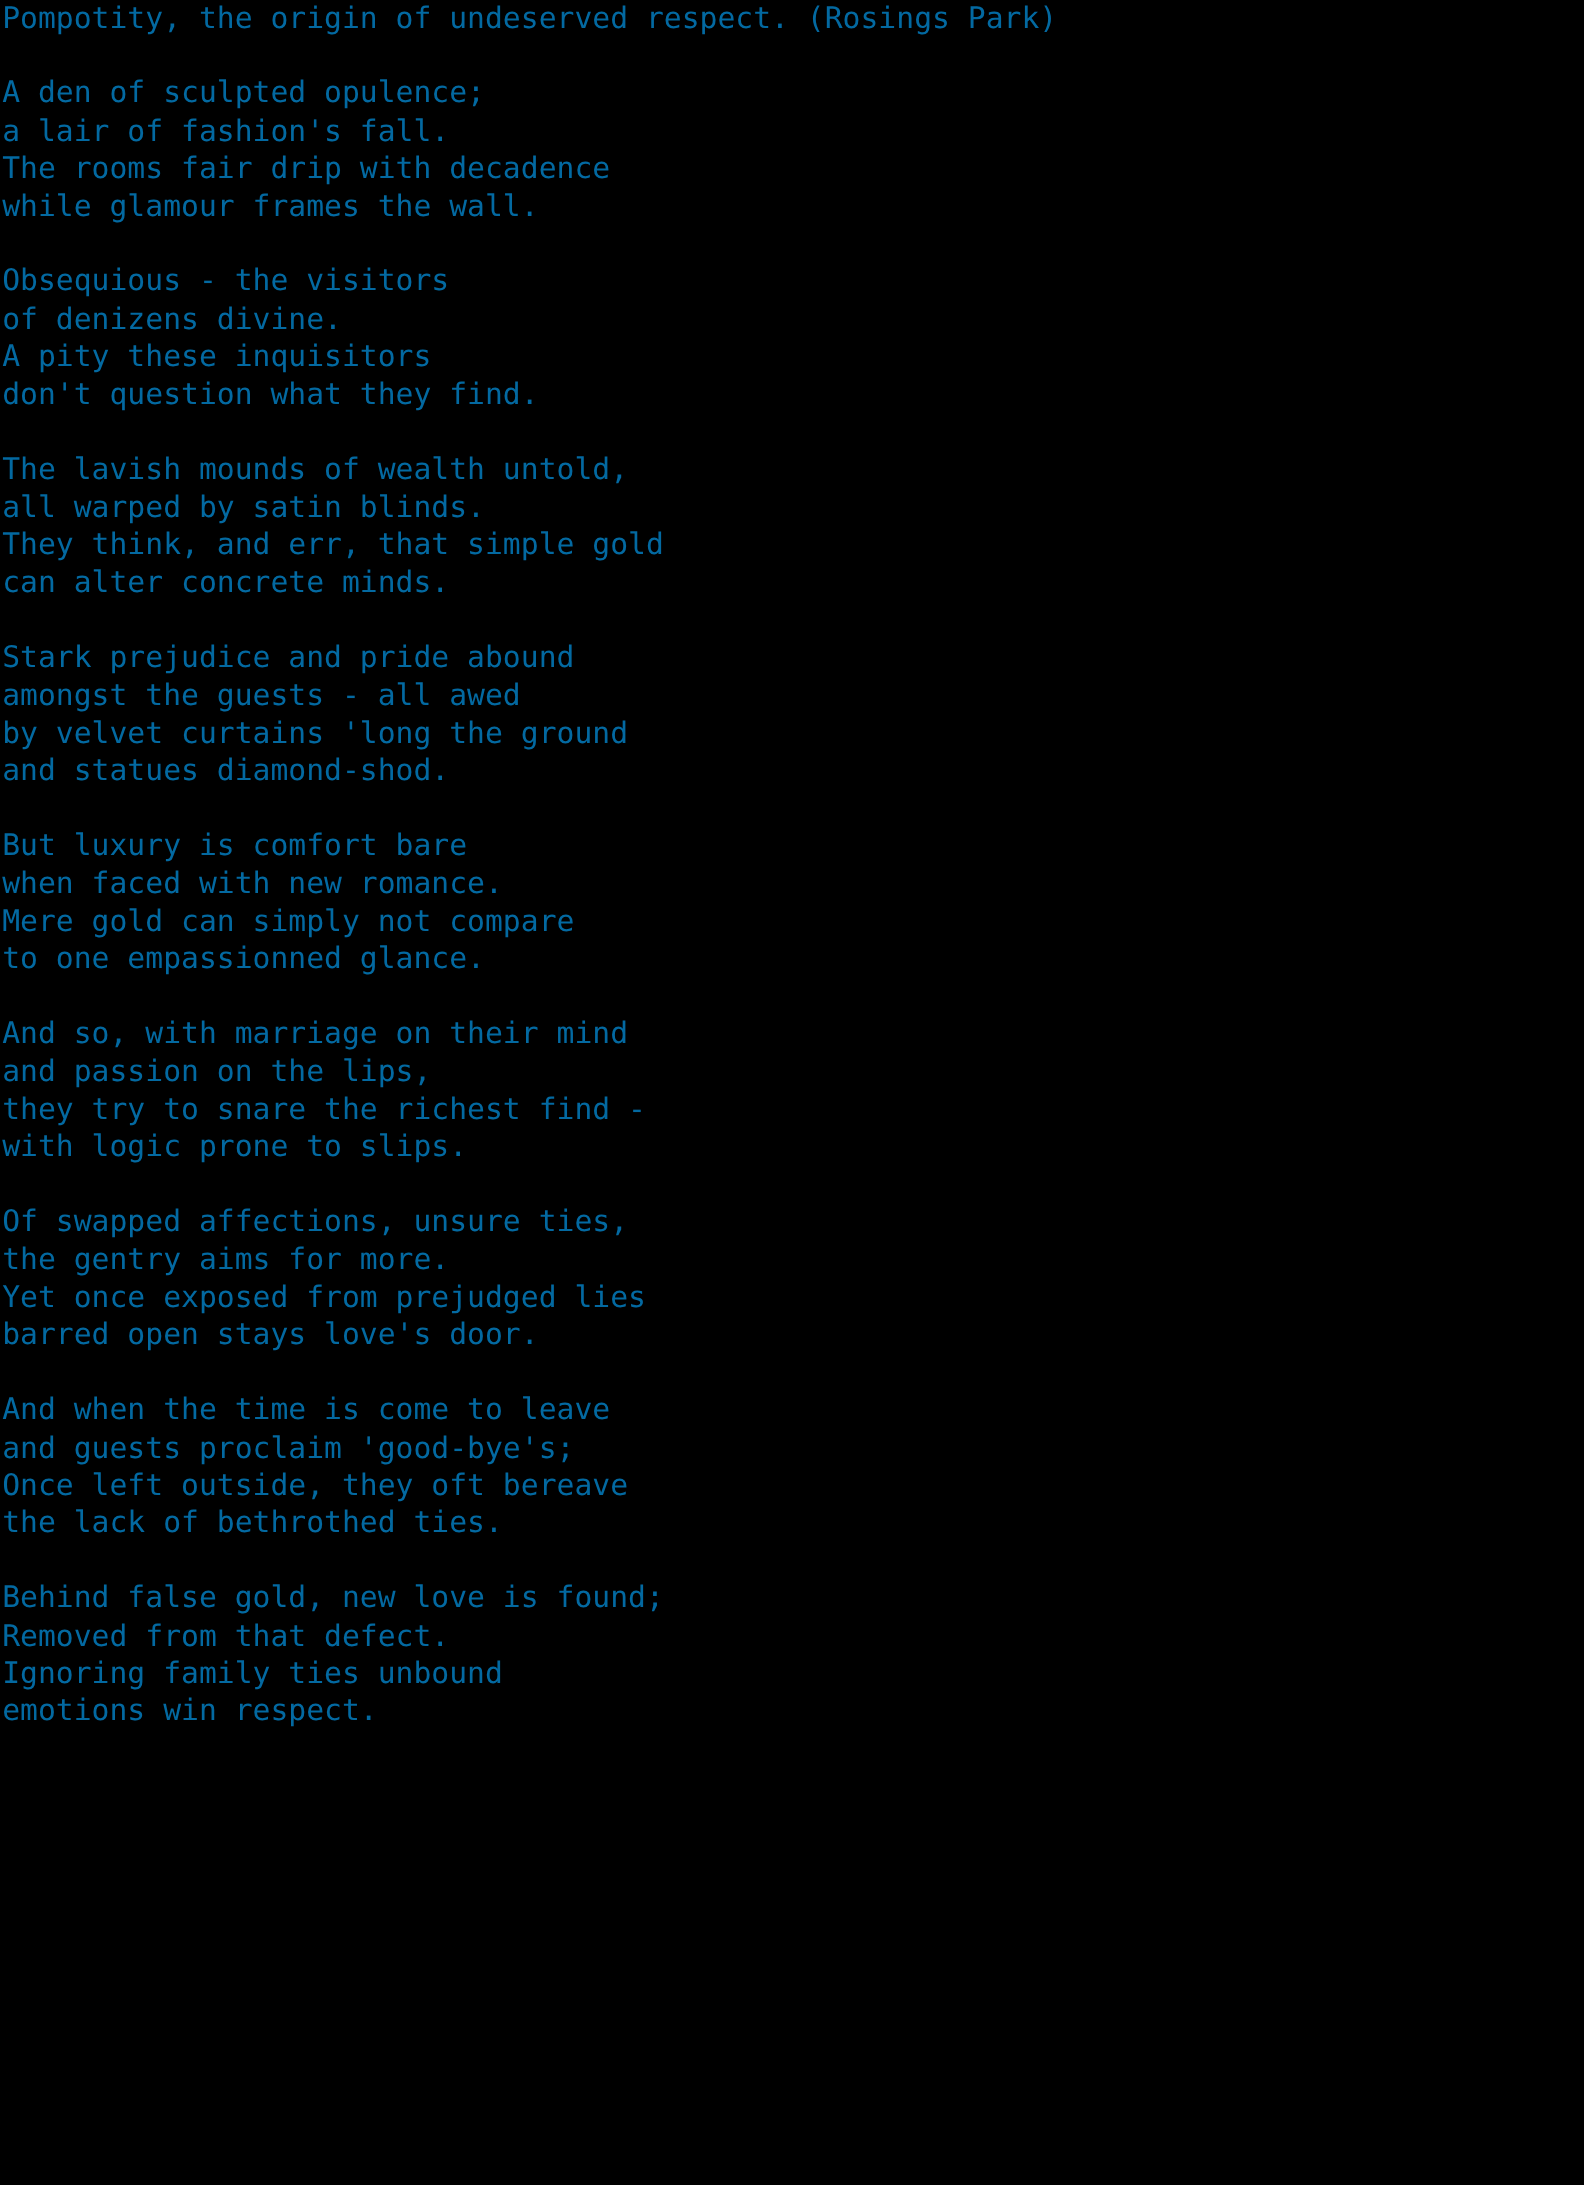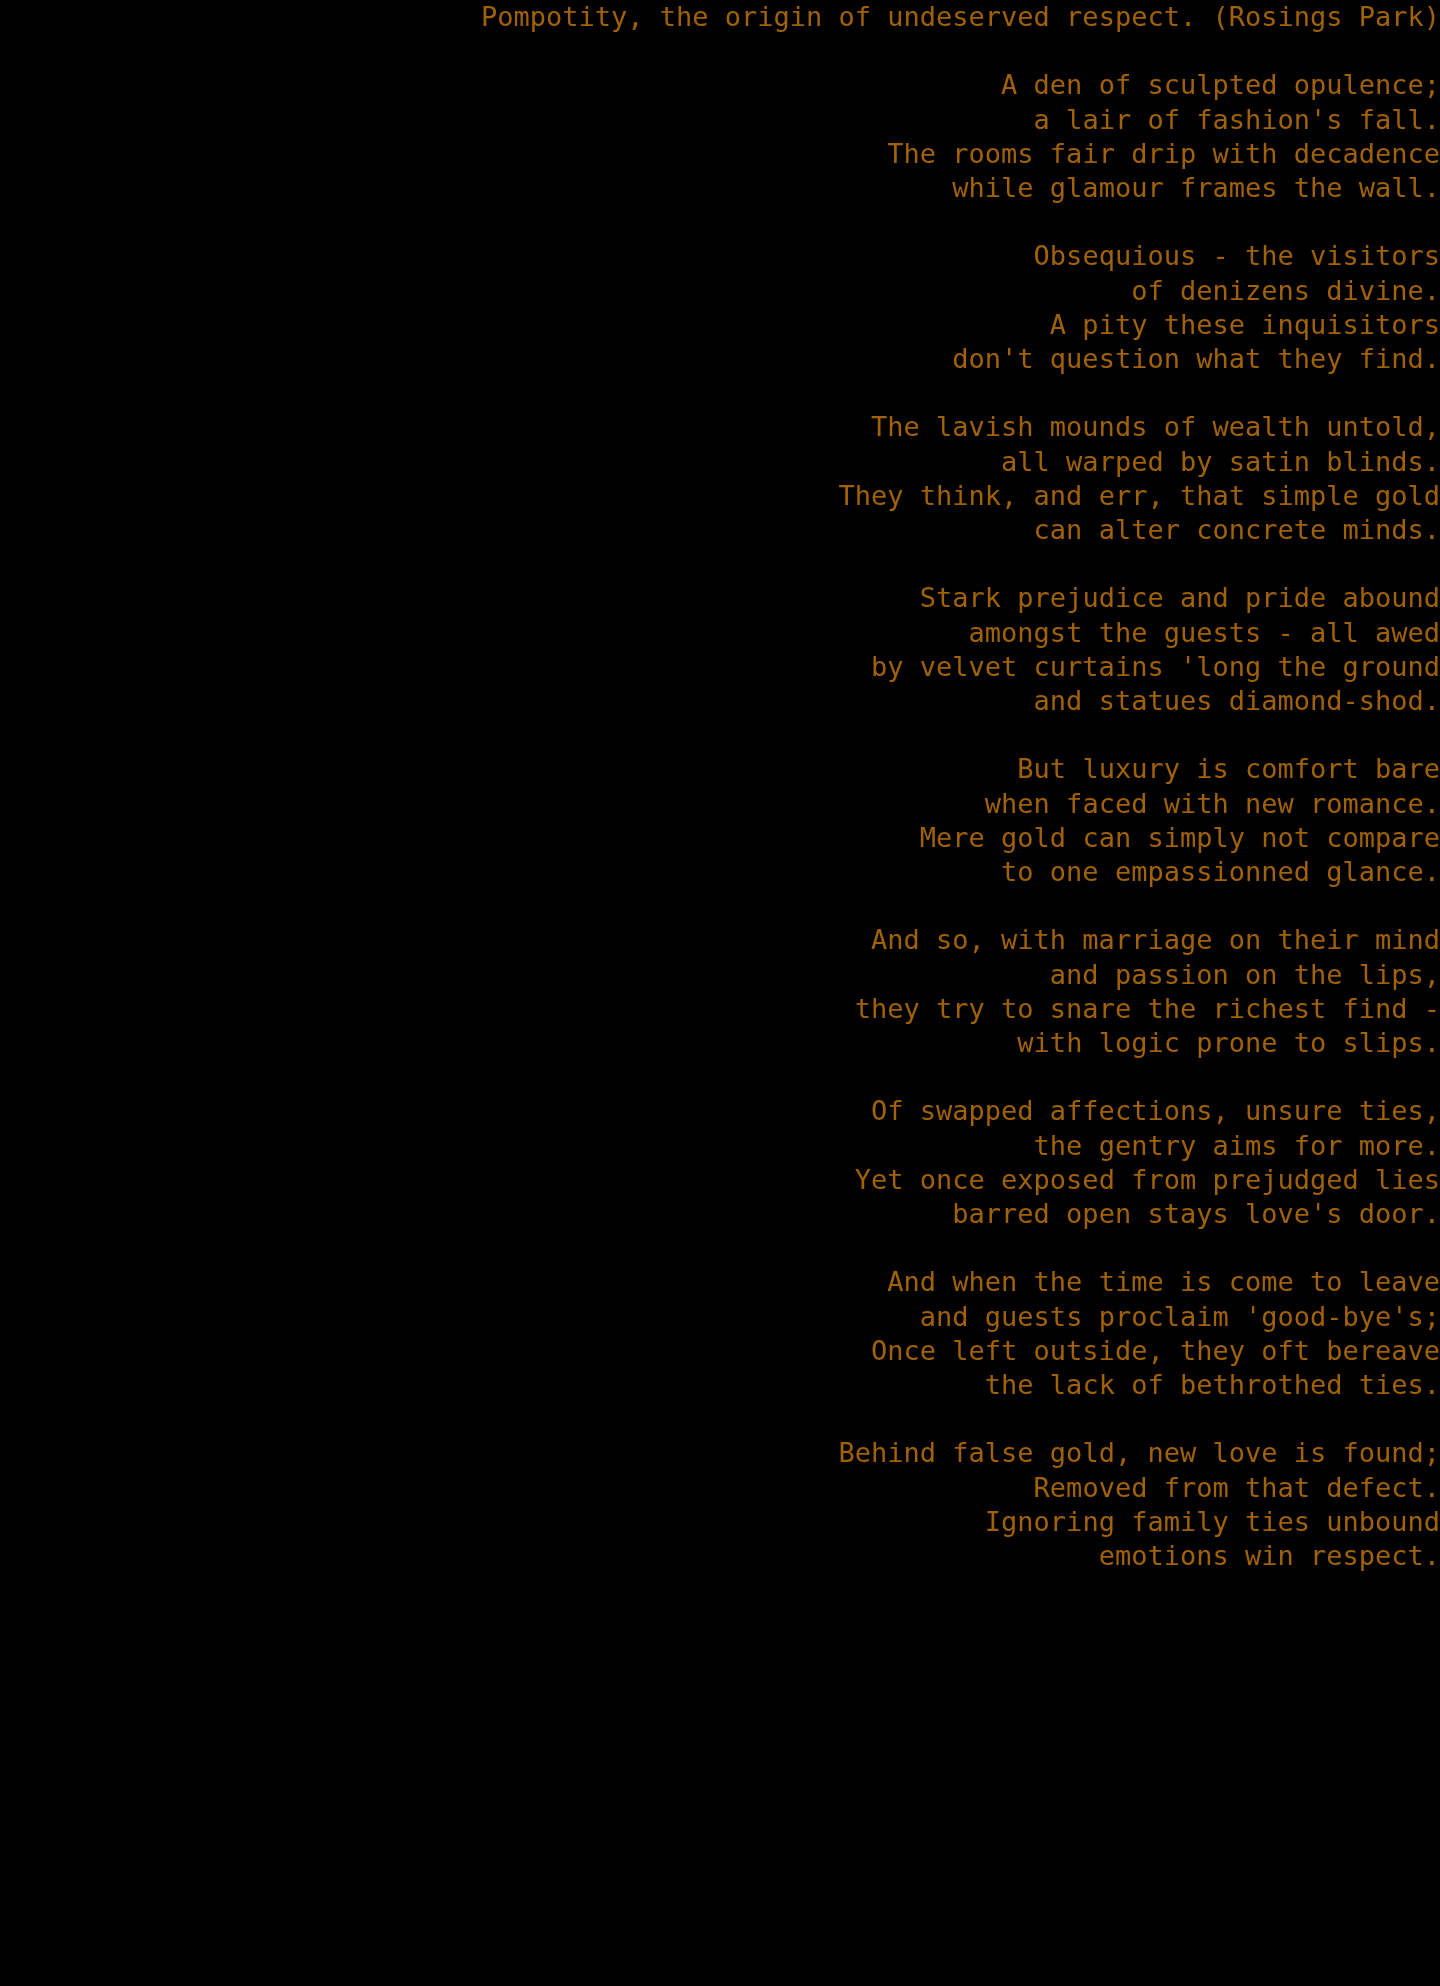--- a/index.html
+++ b/index.html
@@ -6,26 +6,25 @@
     margin: 0;
     padding: 0;
     background: #000000;
     width: 1440px;
   }
   body {
     font-family: "DejaVu Sans Mono", "Liberation Mono", monospace;
   }
   #poem {
     padding: 0 0 0 2px;
-    color: #a16207;
+    color: #0369a1;
     font-size: 27px;
     line-height: 34.2px;
     white-space: pre;
     letter-spacing: 0px;
-    text-align: right;
   }
   .line {
     white-space: pre;
     min-height: 34.2px;
   }
   .blank {
     min-height: 34.2px;
   }
 </style>
 </head>

